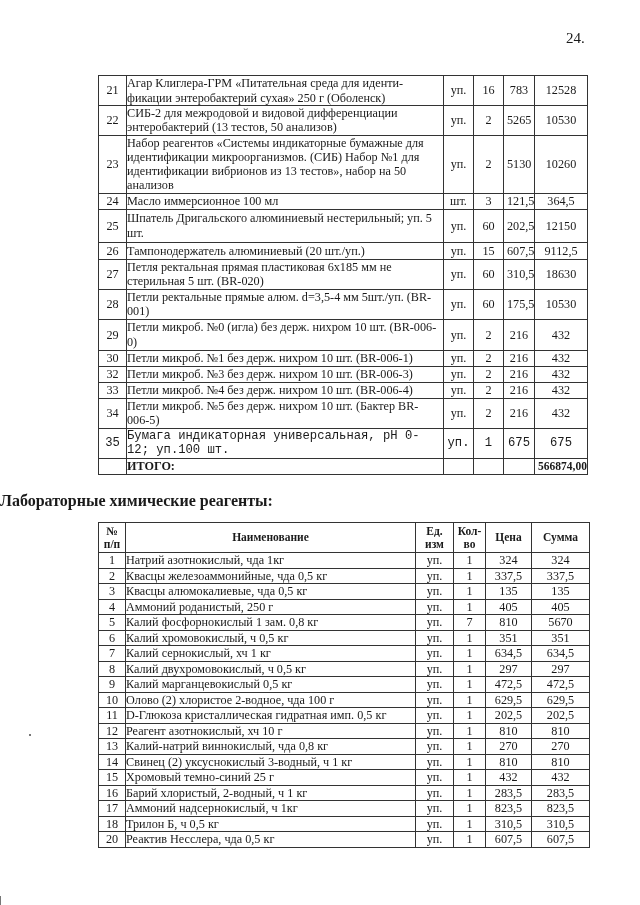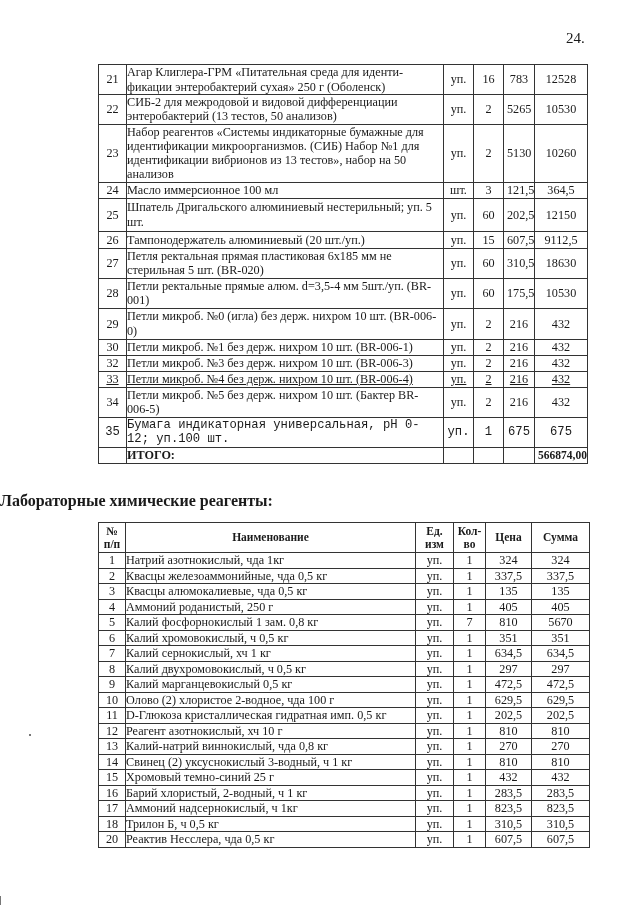--- a/index.html
+++ b/index.html
@@ -1,21 +1,21 @@
 <!DOCTYPE html>
 <html><head>
 <meta charset="utf-8">
 <style>
   html, body { margin: 0; padding: 0; background: #ffffff; }
   body { width: 640px; height: 905px; position: relative; overflow: hidden;
          font-family: "Liberation Serif", "DejaVu Serif", serif; color: #1a1a1a; }
   .page-num { position: absolute; left: 566px; top: 30px; font-size: 15px; }
   table { border-collapse: collapse; position: absolute; table-layout: fixed; }
   td, th { border: 1px solid #333; padding: 0 3px; font-size: 12.2px; line-height: 14.3px; vertical-align: middle; }
-  #t1 { left: 98px; top: 64px; width: 489px; }
+  #t1 { left: 98px; top: 75px; width: 489px; }
   #t2 { left: 98px; top: 522px; width: 491px; }
   .c { text-align: center; }
   .n { text-align: center; }
   .name { text-align: left; padding-left: 0; }
   .b { font-weight: bold; margin-top: 7px; }
   .section-title { position: absolute; left: 0; width: 640px; top: 492px; text-align: left;
                    font-weight: bold; font-size: 16px; }
   #t2 th { font-size: 11.5px; line-height: 13px; font-weight: bold; height: 29px; }
   #t2 td { height: 14.5px; }
   .total { font-size: 11.5px; font-weight: bold; }
@@ -117,21 +117,21 @@
         <td class="c">432</td>
       </tr>
       <tr style="height: 16px;">
         <td class="n">32</td>
         <td class="name">Петли микроб. №3 без держ. нихром 10 шт. (BR-006-3)</td>
         <td class="c">уп.</td>
         <td class="c">2</td>
         <td class="c">216</td>
         <td class="c">432</td>
       </tr>
-      <tr style="height: 16px; text-decoration: underline;">
+      <tr style="height: 16px;">
         <td class="n">33</td>
         <td class="name">Петли микроб. №4 без держ. нихром 10 шт. (BR-006-4)</td>
         <td class="c">уп.</td>
         <td class="c">2</td>
         <td class="c">216</td>
         <td class="c">432</td>
       </tr>
       <tr style="height: 30px;">
         <td class="n">34</td>
         <td class="name">Петли микроб. №5 без держ. нихром 10 шт. (Бактер BR-006-5)</td>

